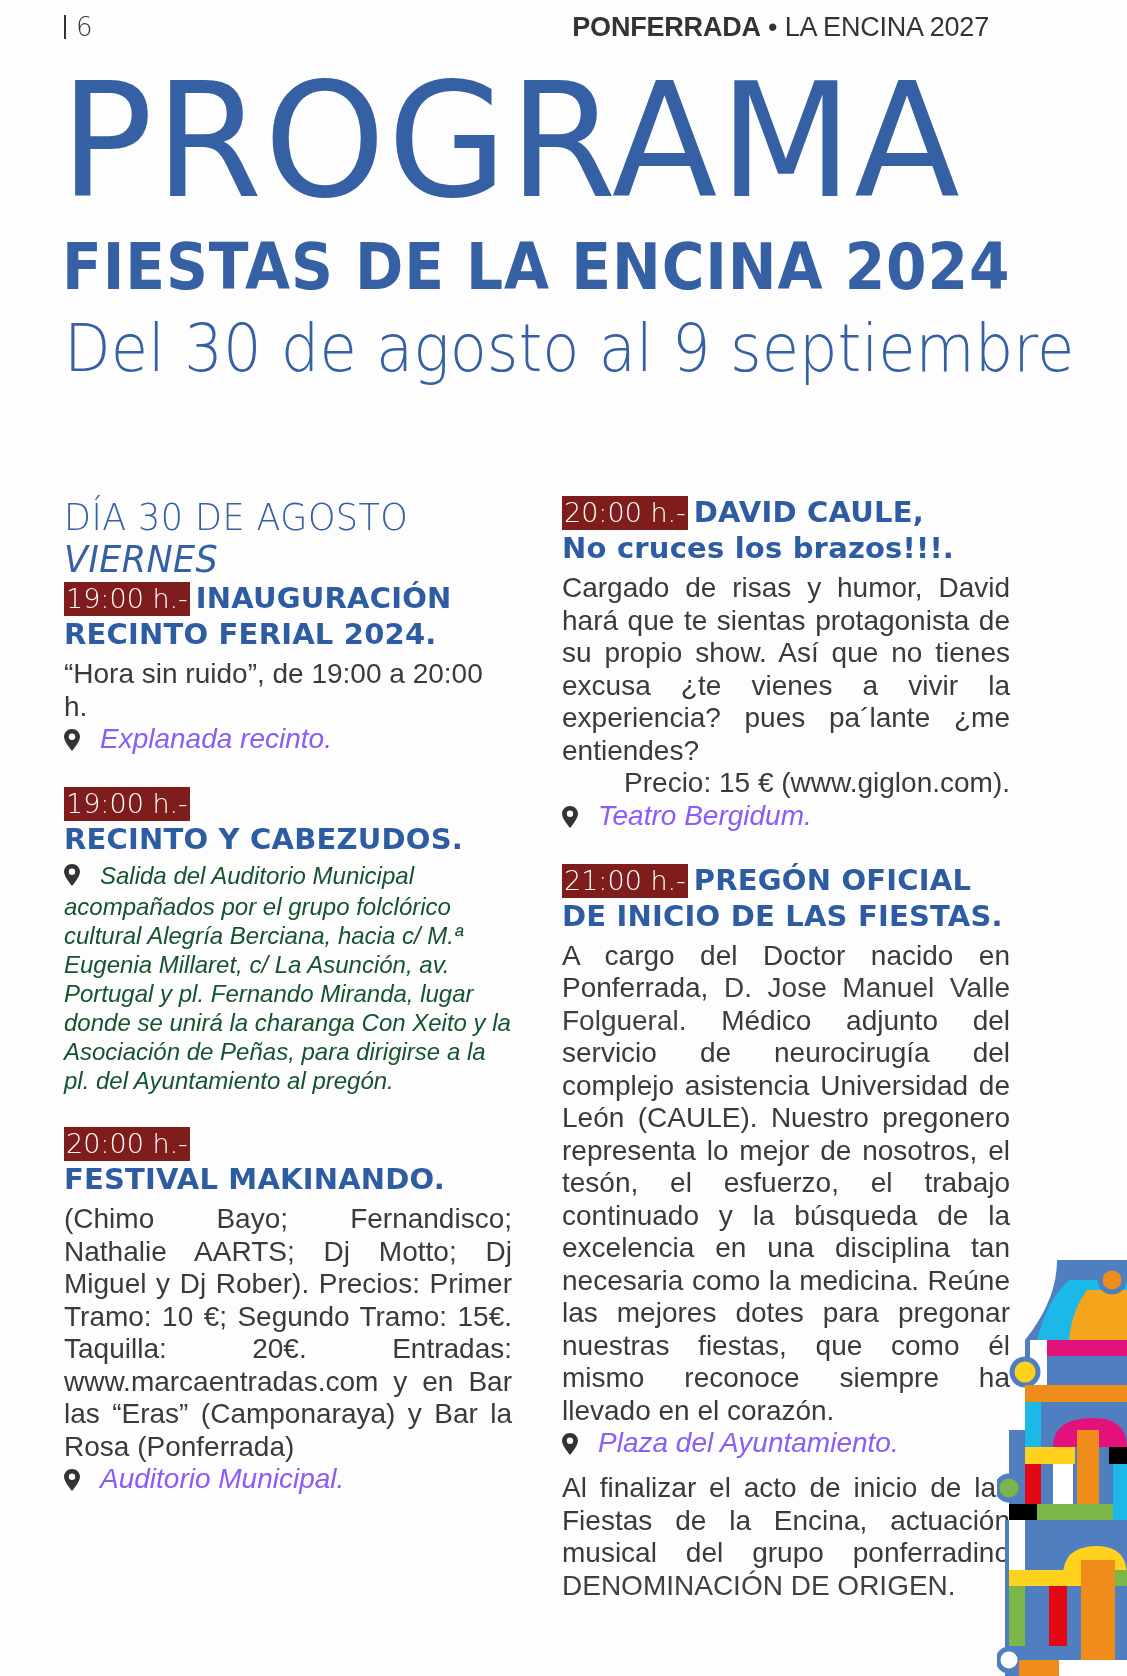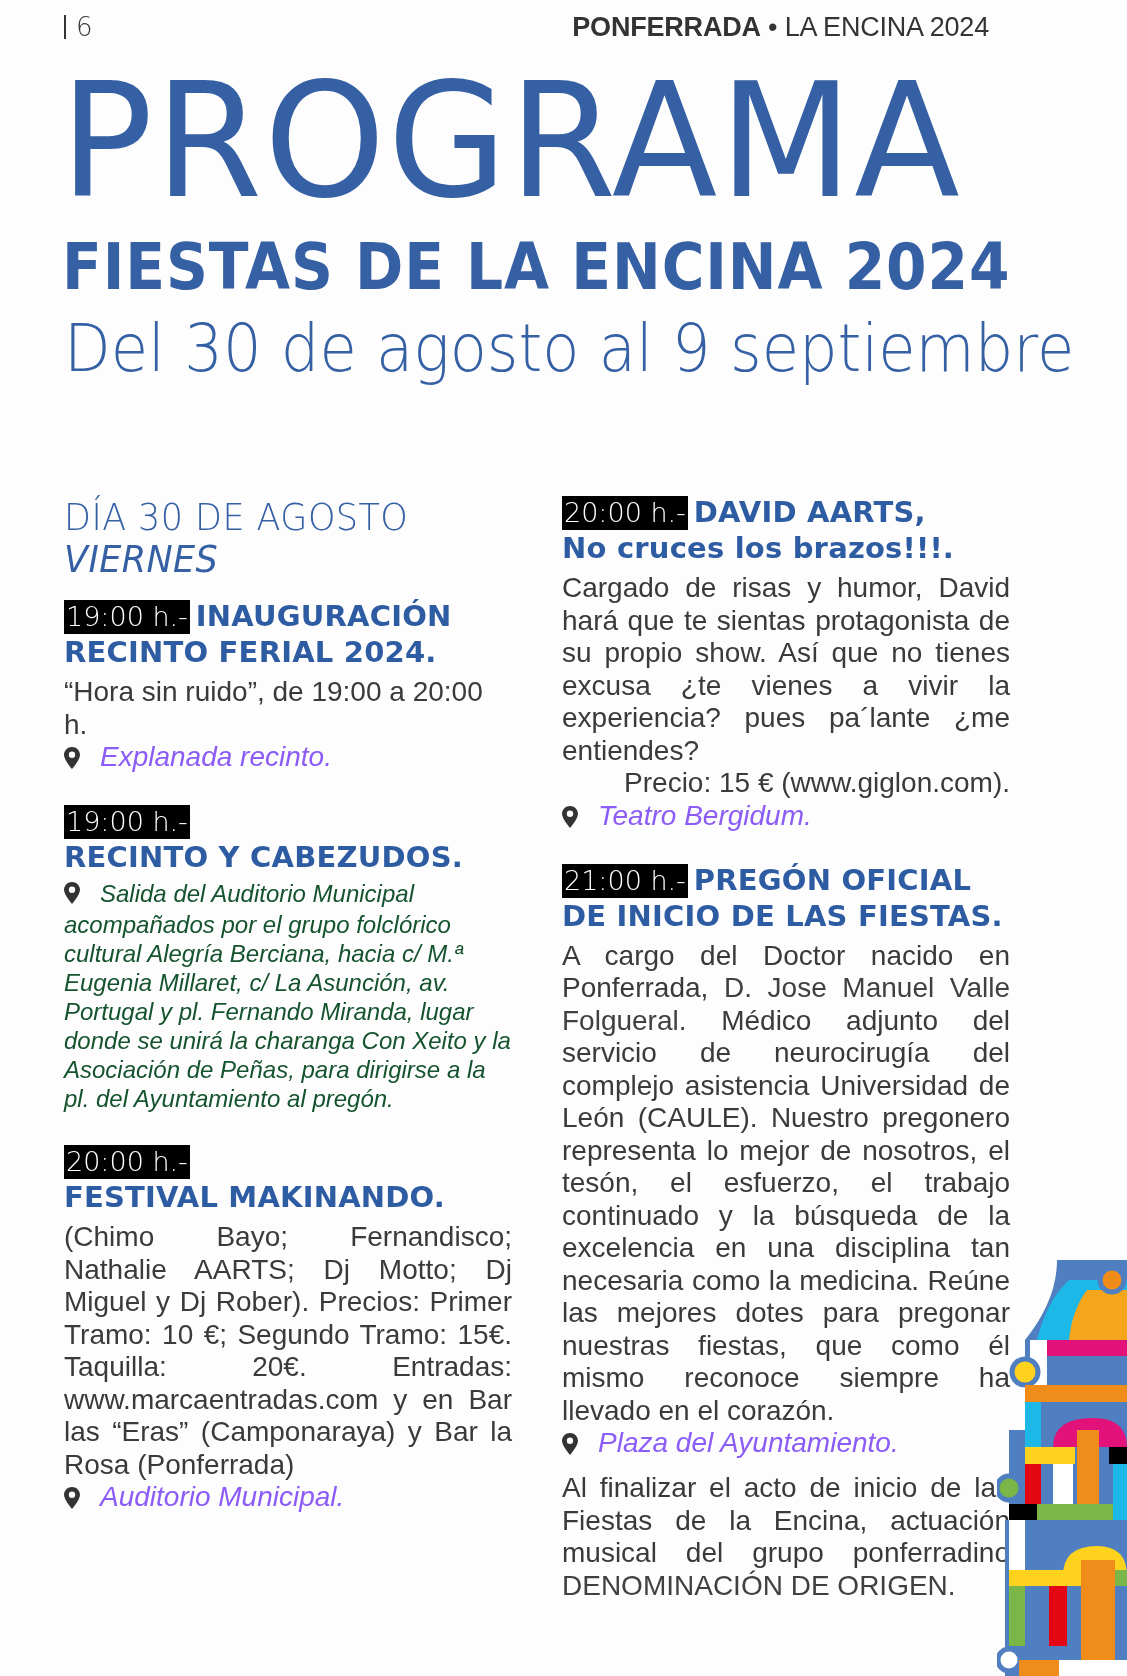--- a/index.html
+++ b/index.html
@@ -17,50 +17,50 @@
 
   .col { position: absolute; width: 448px; }
   .col-left { left: 64px; top: 496px; }
   .col-right { left: 562px; top: 494px; width: 448px; }
 
   .day-title { font-family: "DejaVu Sans", sans-serif; font-weight: 200; font-size: 38px; color: #3560a4; line-height: 42px; letter-spacing: 0.5px; transform: scaleX(0.92); transform-origin: left top; white-space: nowrap; }
   .day-sub { font-style: italic; }
 
   .event { margin-bottom: 30px; }
   .ev-head { font-family: "DejaVu Sans", sans-serif; font-weight: 700; font-size: 29px; color: #2e5ca2; line-height: 36px; }
-  .ev-head .t { display: inline-block; background: #000000; color: #fff; font-weight: 300; padding: 0 2px; font-size: 27px; line-height: 34px; margin-right: 6px; }
+  .ev-head .t { display: inline-block; background: #7f1d1d; color: #fff; font-weight: 300; padding: 0 2px; font-size: 27px; line-height: 34px; margin-right: 6px; }
   .ev-head .name { letter-spacing: 0.2px; }
 
   .ev-body { font-size: 28px; line-height: 32.5px; color: #3a3a3a; text-align: justify; margin-top: 6px; }
   .ev-body b { font-weight: 400; color: #404040; }
   .loc { font-size: 28px; line-height: 32px; color: #8b5cf6; font-style: italic; display: flex; align-items: flex-start; }
   .loc .pin { width: 36px; flex: none; padding-top: 6px; }
   .loc .pin svg { display: block; }
   .loc-block { font-size: 24px; line-height: 29px; color: #14532d; font-style: italic; }
   .loc-block .pin { display: inline-block; width: 36px; vertical-align: -2px; }
 
   .deco { position: absolute; right: 0; top: 1260px; width: 130px; height: 416px; }
 </style>
 </head>
 <body>
 
 <div class="page-num"><span class="bar"></span><span>6</span></div>
-<div class="running-head"><span class="strong">PONFERRADA</span><span> • </span><span>LA ENCINA 2024</span></div>
+<div class="running-head"><span class="strong">PONFERRADA</span><span> • </span><span>LA ENCINA 2027</span></div>
 
 <div class="title">PROGRAMA</div>
 <div class="subtitle">FIESTAS DE LA ENCINA 2024</div>
 <div class="dates">Del 30 de agosto al 9 septiembre</div>
 
 <div class="col col-left">
   <div class="day-title">
     <div>DÍA 30 DE AGOSTO</div>
     <div class="day-sub">VIERNES</div>
   </div>
 
-  <div class="event" style="margin-top:18px">
+  <div class="event" style="">
     <div class="ev-head"><span class="t">19:00 h.-</span><span class="name">INAUGURACIÓN RECINTO FERIAL 2024.</span></div>
     <div class="ev-body" style="text-align:left">“Hora sin ruido”, de 19:00 a 20:00 h.</div>
     <div class="loc">
       <span class="pin">
           <svg width="16" height="22" viewBox="0 0 16 22">
             <path d="M8 0C3.6 0 0 3.5 0 7.8 0 13 8 22 8 22s8-9 8-14.2C16 3.5 12.4 0 8 0zm0 11a3.2 3.2 0 1 1 0-6.4A3.2 3.2 0 0 1 8 11z" fill="#333"></path>
           </svg>
         </span>
       <span>Explanada recinto.</span>
     </div>
@@ -84,21 +84,21 @@
             <path d="M8 0C3.6 0 0 3.5 0 7.8 0 13 8 22 8 22s8-9 8-14.2C16 3.5 12.4 0 8 0zm0 11a3.2 3.2 0 1 1 0-6.4A3.2 3.2 0 0 1 8 11z" fill="#333"></path>
           </svg>
         </span>
       <span>Auditorio Municipal.</span>
     </div>
   </div>
 </div>
 
 <div class="col col-right">
   <div class="event">
-    <div class="ev-head"><span class="t">20:00 h.-</span><span class="name">DAVID AARTS,</span><br><span class="name">No cruces los brazos!!!.</span></div>
+    <div class="ev-head"><span class="t">20:00 h.-</span><span class="name">DAVID CAULE,</span><br><span class="name">No cruces los brazos!!!.</span></div>
     <div class="ev-body">Cargado de risas y humor, David hará que te sientas protagonista de su propio show. Así que no tienes excusa ¿te vienes a vivir la experiencia? pues pa´lante ¿me entiendes?</div>
     <div class="ev-body" style="margin-top:0;text-align:right">Precio: 15 € (www.giglon.com).</div>
     <div class="loc">
       <span class="pin">
           <svg width="16" height="22" viewBox="0 0 16 22">
             <path d="M8 0C3.6 0 0 3.5 0 7.8 0 13 8 22 8 22s8-9 8-14.2C16 3.5 12.4 0 8 0zm0 11a3.2 3.2 0 1 1 0-6.4A3.2 3.2 0 0 1 8 11z" fill="#333"></path>
           </svg>
         </span>
       <span>Teatro Bergidum.</span>
     </div>

